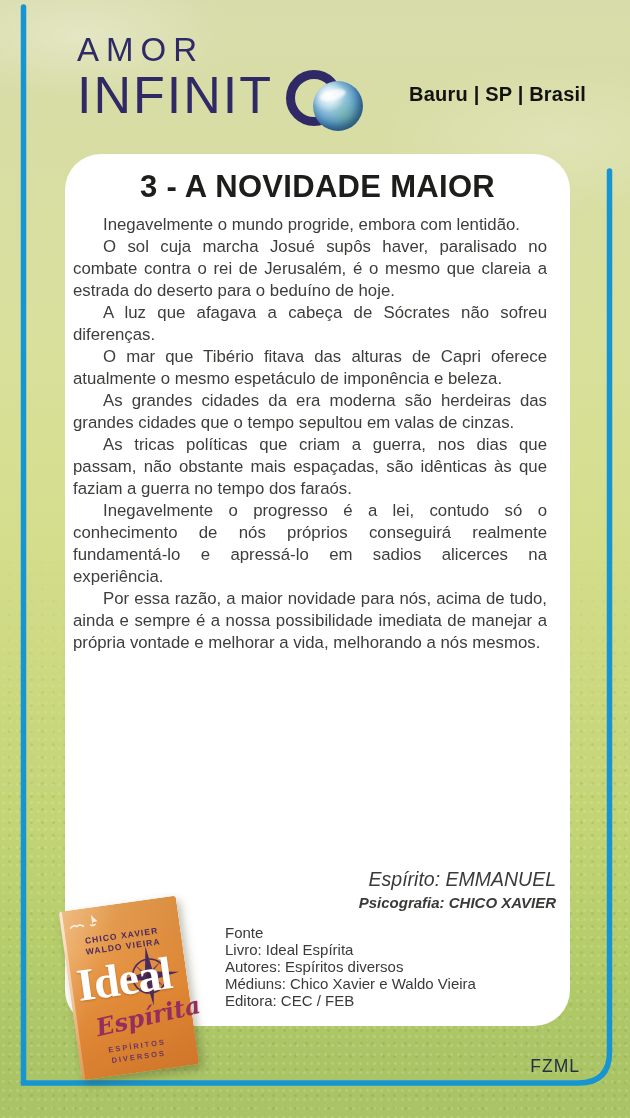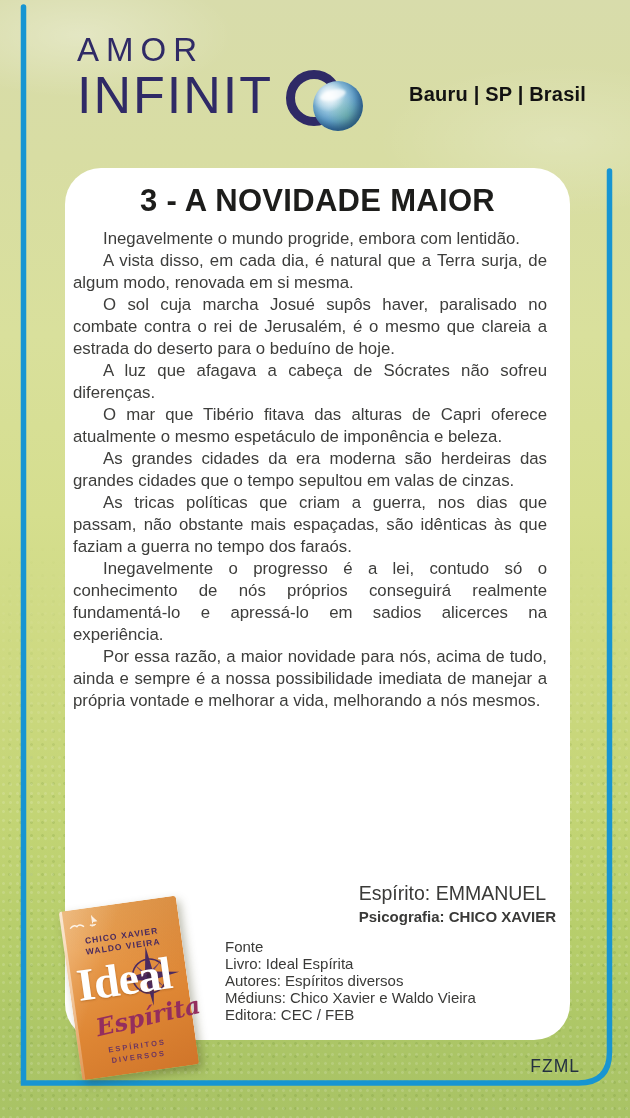--- a/index.html
+++ b/index.html
@@ -42,27 +42,27 @@
     box-shadow: inset -4px -5px 8px rgba(10,40,80,0.45);
   }
   .globe::after {
     content:""; position:absolute; left:7px; top:9px; width:26px; height:10px; border-radius:50%;
     background:rgba(255,255,255,0.75); filter:blur(1px); transform:rotate(-14deg);
   }
   .location { position:absolute; right:44px; top:83px; font-size:20px; font-weight:700; color:#121212; z-index:2; letter-spacing:0.2px; }
 
   
   .card {
-    position:absolute; left:65px; top:168px; width:505px; height:872px;
+    position:absolute; left:65px; top:154px; width:505px; height:872px;
     background:#ffffff; border-radius:36px; z-index:1;
   }
   .card h1 { margin-top:15px; text-align:center; font-size:31px; font-weight:700; color:#1d1d1b; letter-spacing:0.3px; }
   .body-text { margin:9px 23px 0 8px; text-align:justify; font-size:16.8px; line-height:22px; color:#3d3d3b; }
   .body-text p { text-indent:30px; }
-  .attribution { position:absolute; right:14px; top:714px; text-align:left; color:#3a3a38; }
+  .attribution { position:absolute; right:14px; top:714px; text-align:right; font-style:italic; color:#3a3a38; }
   .attr-spirit { font-size:19.5px; }
   .attr-psych  { font-size:15px; font-weight:700; margin-top:3px; }
   .source { position:absolute; left:160px; top:770px; font-size:15px; line-height:17px; color:#3a3a38; }
 
   
   .book {
     position:absolute; left:70px; top:903px; width:118px; height:170px; z-index:5;
     transform:rotate(-8deg); border-radius:3px;
     background:
       linear-gradient(115deg, rgba(255,255,255,0.25) 0%, rgba(255,255,255,0) 32%),
@@ -105,21 +105,20 @@
     </span>
   </div>
 </div>
 
 <div class="location">Bauru | SP | Brasil</div>
 
 <main class="card">
   <h1>3 - A NOVIDADE MAIOR</h1>
   <div class="body-text">
     <p>Inegavelmente o mundo progride, embora com lentidão.</p>
-    <p>A vista disso, em cada dia, é natural que a Terra surja, de algum modo, renovada em si mesma.</p>
     <p>O sol cuja marcha Josué supôs haver, paralisado no combate contra o rei de Jerusalém, é o mesmo que clareia a estrada do deserto para o beduíno de hoje.</p>
     <p>A luz que afagava a cabeça de Sócrates não sofreu diferenças.</p>
     <p>O mar que Tibério fitava das alturas de Capri oferece atualmente o mesmo espetáculo de imponência e beleza.</p>
     <p>As grandes cidades da era moderna são herdeiras das grandes cidades que o tempo sepultou em valas de cinzas.</p>
     <p>As tricas políticas que criam a guerra, nos dias que passam, não obstante mais espaçadas, são idênticas às que faziam a guerra no tempo dos faraós.</p>
     <p>Inegavelmente o progresso é a lei, contudo só o conhecimento de nós próprios conseguirá realmente fundamentá-lo e apressá-lo em sadios alicerces na experiência.</p>
     <p>Por essa razão, a maior novidade para nós, acima de tudo, ainda e sempre é a nossa possibilidade imediata de manejar a própria vontade e melhorar a vida, melhorando a nós mesmos.</p>
   </div>
   <div class="attribution">
     <div class="attr-spirit">Espírito: EMMANUEL</div>

